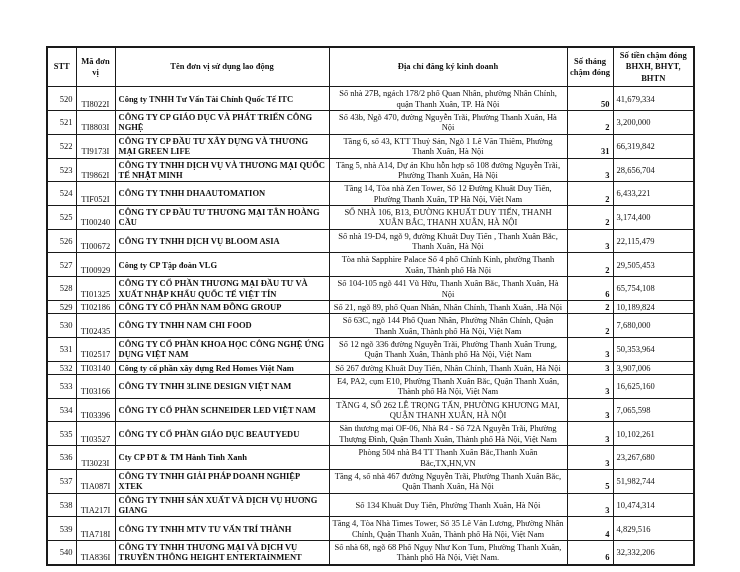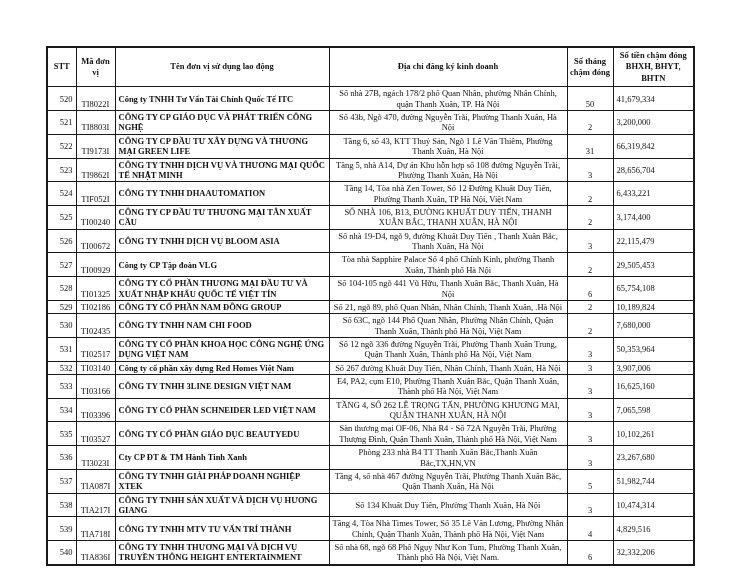--- a/index.html
+++ b/index.html
@@ -44,21 +44,21 @@
   }
   table.debt-table td {
     font-size: 8.5px;
     line-height: 1.22;
     padding: 1px 3px;
   }
   td.c-stt    { text-align: right; vertical-align: middle; font-size: 9px; }
   td.c-code   { vertical-align: bottom; text-align: center; padding-left: 4px; padding-bottom: 2px; }
   td.c-name   { vertical-align: middle; text-align: left; padding-left: 4px; font-weight: bold; }
   td.c-addr   { vertical-align: middle; text-align: center; padding-left: 4px; }
-  td.c-months { vertical-align: bottom; text-align: center; padding-right: 10px; padding-bottom: 2px; }
+  td.c-months { vertical-align: bottom; text-align: right; padding-right: 10px; padding-bottom: 2px; font-weight: bold; }
   td.c-amount { vertical-align: middle; text-align: left; padding-right: 4px; }
 </style>
 </head>
 <body>
 
 <div class="page">
   <table class="debt-table">
     <colgroup>
       <col style="width:29px">
       <col style="width:39px">
@@ -119,21 +119,21 @@
     <td class="c-code">TIF052I</td>
     <td class="c-name">CÔNG TY TNHH DHAAUTOMATION</td>
     <td class="c-addr">Tầng 14, Tòa nhà Zen Tower, Số 12 Đường Khuất Duy Tiến, Phường Thanh Xuân, TP Hà Nội, Việt Nam</td>
     <td class="c-months">2</td>
     <td class="c-amount">6,433,221</td>
   </tr>
 
   <tr>
     <td class="c-stt">525</td>
     <td class="c-code">TI00240</td>
-    <td class="c-name">CÔNG TY CP ĐẦU TƯ THƯƠNG MẠI TÂN XUẤT CẦU</td>
+    <td class="c-name">CÔNG TY CP ĐẦU TƯ THƯƠNG MẠI TÂN HOÀNG CẦU</td>
     <td class="c-addr">SỐ NHÀ 106, B13, ĐƯỜNG KHUẤT DUY TIẾN, THANH XUÂN BẮC, THANH XUÂN, HÀ NỘI</td>
     <td class="c-months">2</td>
     <td class="c-amount">3,174,400</td>
   </tr>
 
   <tr>
     <td class="c-stt">526</td>
     <td class="c-code">TI00672</td>
     <td class="c-name">CÔNG TY TNHH DỊCH VỤ BLOOM ASIA</td>
     <td class="c-addr">Số nhà 19-D4, ngõ 9, đường Khuất Duy Tiến , Thanh Xuân Bắc, Thanh Xuân, Hà Nội</td>
@@ -219,21 +219,21 @@
     <td class="c-name">CÔNG TY CỔ PHẦN GIÁO DỤC BEAUTYEDU</td>
     <td class="c-addr">Sàn thương mại OF-06, Nhà R4 - Số 72A Nguyễn Trãi, Phường Thượng Đình, Quận Thanh Xuân, Thành phố Hà Nội, Việt Nam</td>
     <td class="c-months">3</td>
     <td class="c-amount">10,102,261</td>
   </tr>
 
   <tr>
     <td class="c-stt">536</td>
     <td class="c-code">TI3023I</td>
     <td class="c-name">Cty CP ĐT &amp; TM Hành Tinh Xanh</td>
-    <td class="c-addr">Phòng 233 nhà B4 TT Thanh Xuân Bắc,Thanh Xuân Bắc,TX,HN,VN</td>
+    <td class="c-addr">Phòng 504 nhà B4 TT Thanh Xuân Bắc,Thanh Xuân Bắc,TX,HN,VN</td>
     <td class="c-months">3</td>
     <td class="c-amount">23,267,680</td>
   </tr>
 
   <tr>
     <td class="c-stt">537</td>
     <td class="c-code">TIA087I</td>
     <td class="c-name">CÔNG TY TNHH GIẢI PHÁP DOANH NGHIỆP XTEK</td>
     <td class="c-addr">Tầng 4, số nhà 467 đường Nguyễn Trãi, Phường Thanh Xuân Bắc, Quận Thanh Xuân, Hà Nội</td>
     <td class="c-months">5</td>

